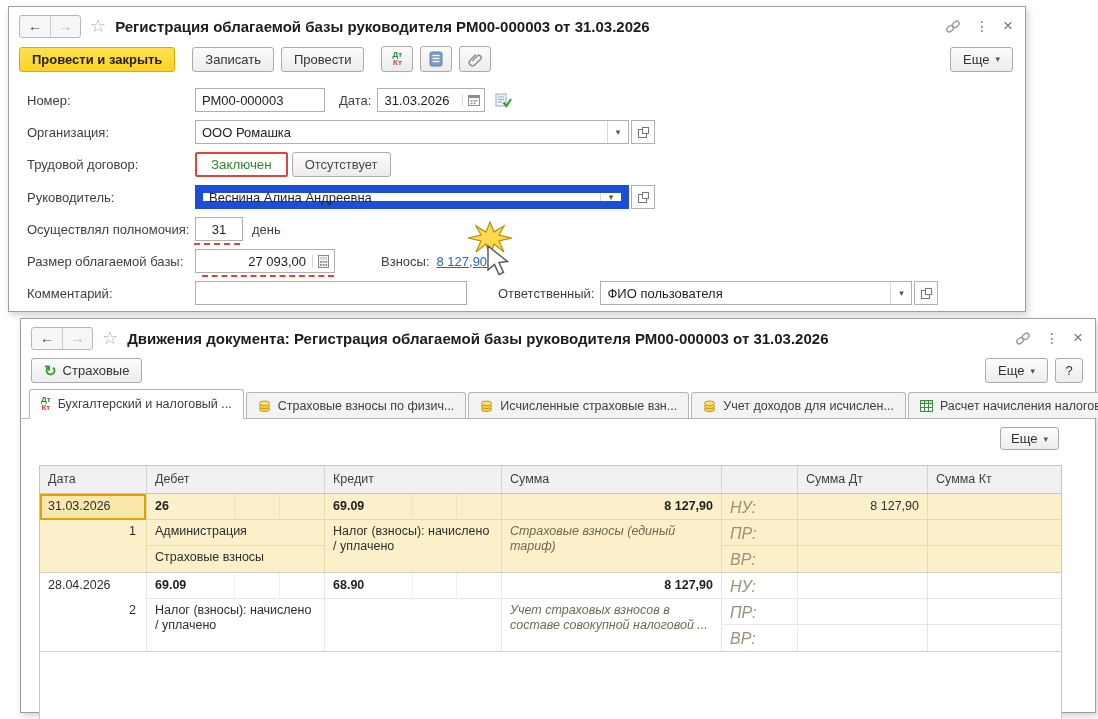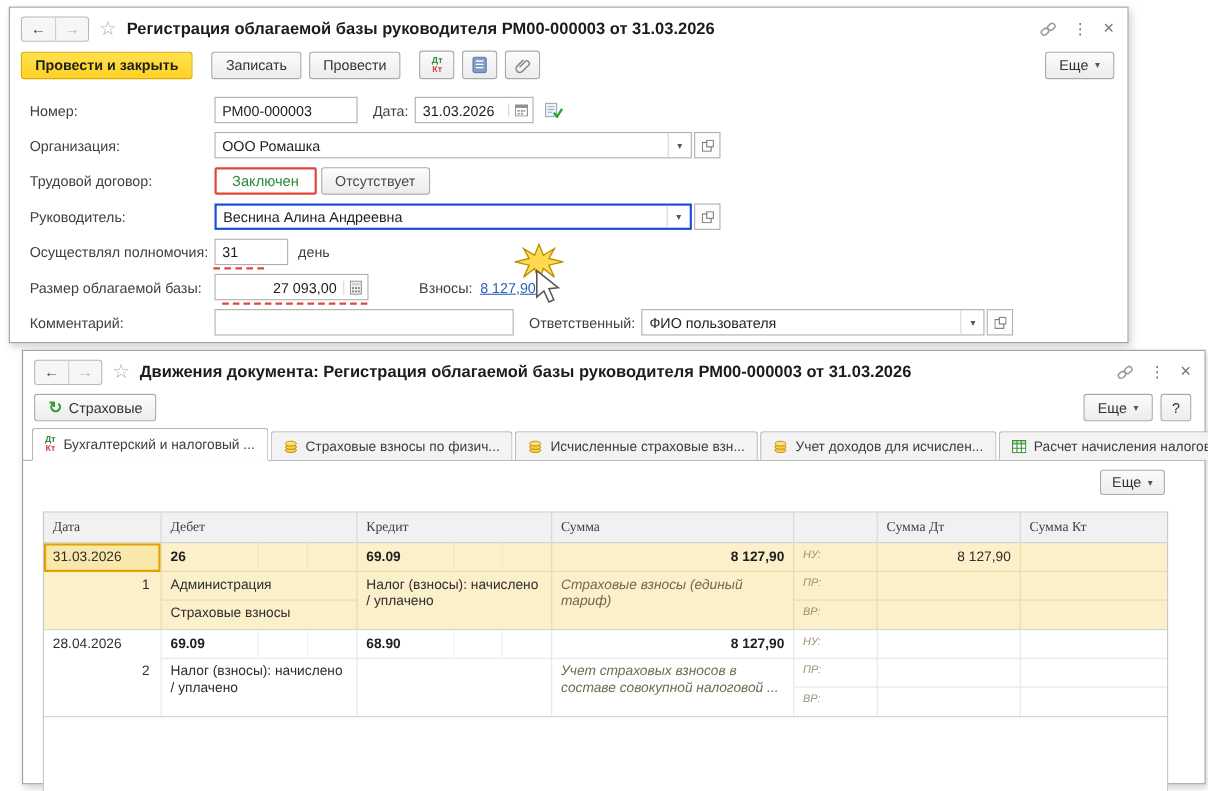--- a/index.html
+++ b/index.html
@@ -42,21 +42,21 @@
   
   .form { padding: 8px 12px 0 18px; display: flex; flex-direction: column; gap: 8px; }
   .frow { display: flex; align-items: center; min-height: 24px; }
   .flabel { width: 168px; color: #3F3F3F; flex: none; }
   .input { border: 1px solid #AFAFAF; height: 24px; display: flex; align-items: center;
            padding: 0 6px; background: #fff; color: #1E1E1E; }
   .combo { display: flex; align-items: stretch; border: 1px solid #AFAFAF; height: 24px; background: #fff; }
   .combo .ctext { display: flex; align-items: center; padding: 0 6px; color: #1E1E1E; }
   .combo .cbtn { width: 21px; display: flex; align-items: center; justify-content: center;
                  border-left: 1px solid #D6D6D6; }
-  .combo.focus { border: 2px solid #1d4ed8; gap: 28px; }
+  .combo.focus { border: 8px solid #1d4ed8; gap: 28px; }
   .openbtn { width: 24px; height: 24px; margin-left: 2px; display: inline-flex; align-items: center;
              justify-content: center; border: 1px solid #AFAFAF; background: #FDFDFD; }
   .inbtn { width: 22px; display: flex; align-items: center; justify-content: center; border-left: 1px solid #D6D6D6; }
   .dashwrap { position: relative; }
   .dashwrap::after { content: ""; position: absolute; border-top: 2px dashed #E0443A; bottom: -5px; }
   .dash-days::after { left: -2px; width: 46px; }
   .dash-base::after { left: 6px; width: 132px; }
   .toggle-yes { border: 2px solid #E0443A; background: #FEFEFE; color: #2E8B37; padding: 3px 14px;
                 border-radius: 2px; }
   .toggle-no { margin-left: 4px; color: #4A4A4A; }
@@ -73,21 +73,21 @@
          background: #F3F3F3; color: #3E3E3E; font-size: 12.5px; white-space: nowrap; }
   .tab.active { background: #fff; height: 30px; margin-bottom: -1px; border-bottom: 1px solid #fff; }
 
   
   .mov-content { position: relative; padding: 8px 14px 0 18px; }
   .more-small { position: absolute; right: 36px; top: 8px; padding: 3px 10px; }
 
   
   .tbl { margin-top: 38px; width: 1023px; border: 1px solid #C6C6C6; height: 257px; background: #fff; overflow: hidden; }
   .thead { display: grid; grid-template-columns: 107px 178px 177px 220px 76px 130px 133px;
-           background: #F1F1F1; border-bottom: 1px solid #C6C6C6; height: 28px; font-family: Liberation Serif, serif; }
+           background: #F1F1F1; border-bottom: 1px solid #C6C6C6; height: 28px; }
   .th { padding: 6px 8px; border-right: 1px solid #D5D5D5; font-size: 12.5px; color: #3F3F3F; overflow: hidden; }
   .th:last-child { border-right: none; }
   .trow { display: grid; grid-template-columns: 107px 88px 45px 45px 88px 44px 45px 220px 76px 130px 133px;
           grid-auto-rows: 26px; border-bottom: 1px solid #CFCFCF; }
   .row-y { --sep: #E7DAAC; --sepl: #EFE5C2; background: #FBF0C9; }
   .row-w { --sep: #E6E6E6; --sepl: #F0F0F0; background: #fff; }
   .c { font-size: 12.5px; overflow: hidden; color: #2E2E2E; }
   .br  { border-right: 1px solid var(--sep); }
   .brl { border-right: 1px solid var(--sepl); }
   .bb  { border-bottom: 1px solid var(--sep); }
@@ -96,21 +96,21 @@
   .cell-num { grid-area: 2/1; text-align: right; padding: 4px 10px; }
   .f31 { grid-area: 3/1; }
   .acct { font-weight: bold; padding: 5px 8px; color: #1E1E1E; }
   .gc-dacct { grid-area: 1/2; } .gc-dx1 { grid-area: 1/3; } .gc-dx2 { grid-area: 1/4; }
   .gc-cacct { grid-area: 1/5; } .gc-cx1 { grid-area: 1/6; } .gc-cx2 { grid-area: 1/7; }
   .gc-sum { grid-area: 1/8; font-weight: bold; text-align: right; padding: 5px 8px; color: #1E1E1E; }
   .sub { padding: 4px 8px; line-height: 15px; }
   .gc-dsub1 { grid-area: 2/2/3/5; } .gc-dsub2 { grid-area: 3/2/4/5; } .gc-dsubspan { grid-area: 2/2/4/5; }
   .gc-csub { grid-area: 2/5/4/8; }
   .gc-desc { grid-area: 2/8/4/9; font-style: italic; color: #6E6A52; padding: 4px 8px; line-height: 15px; }
-  .tax { font-style: italic; color: #9A9277; padding: 5px 8px; font-size: 10px; }
+  .tax { font-style: italic; color: #9A9277; padding: 5px 8px; font-size: 16px; }
   .gc-tnu { grid-area: 1/9; } .gc-tpr { grid-area: 2/9; } .gc-tvr { grid-area: 3/9; }
   .amt { text-align: right; padding: 5px 8px; }
   .gc-sdt1 { grid-area: 1/10; } .gc-sdt2 { grid-area: 2/10; } .gc-sdt3 { grid-area: 3/10; }
   .gc-skt1 { grid-area: 1/11; } .gc-skt2 { grid-area: 2/11; } .gc-skt3 { grid-area: 3/11; }
 </style>
 </head>
 <body>
 
 <div class="window" id="doc-window">
   <div class="titlebar">
@@ -230,21 +230,21 @@
       <span class="openbtn">
         <svg width="11" height="11">
             <rect x="0.5" y="2.5" width="8" height="8" fill="none" stroke="#777"></rect>
             <rect x="4.5" y="0.5" width="6" height="6" fill="#fff" stroke="#777"></rect>
           </svg>
       </span>
     </div>
 
     <div class="frow">
       <span class="flabel">Осуществлял полномочия:</span>
-      <div class="input dashwrap dash-days" style="width:67px;justify-content:flex-start">
+      <div class="input dashwrap dash-days" style="width:48px;justify-content:center">
         <span>31</span>
       </div>
       <span style="margin-left:9px;color:#3F3F3F">день</span>
     </div>
 
     <div class="frow">
       <span class="flabel">Размер облагаемой базы:</span>
       <div class="input dashwrap dash-base" style="width:140px;padding:0">
         <span style="flex:1;text-align:right;padding:0 6px">27 093,00</span>
         <span class="inbtn">
@@ -262,21 +262,21 @@
       </div>
       <span class="rlabel">Взносы:</span>
       <a class="linkval" style="margin-left:7px">8 127,90</a>
     </div>
 
     <div class="frow">
       <span class="flabel">Комментарий:</span>
       <div class="input" style="width:272px">
         <span></span>
       </div>
-      <span style="margin-left:14px;color:#3F3F3F">Ответственный:</span>
+      <span style="margin-left:31px;color:#3F3F3F">Ответственный:</span>
       <div class="combo" style="width:312px;margin-left:6px">
         <span class="ctext" style="flex:1">ФИО пользователя</span>
         <span class="cbtn">
             <span class="caret">▾</span>
           </span>
       </div>
       <span class="openbtn">
         <svg width="11" height="11">
             <rect x="0.5" y="2.5" width="8" height="8" fill="none" stroke="#777"></rect>
             <rect x="4.5" y="0.5" width="6" height="6" fill="#fff" stroke="#777"></rect>

